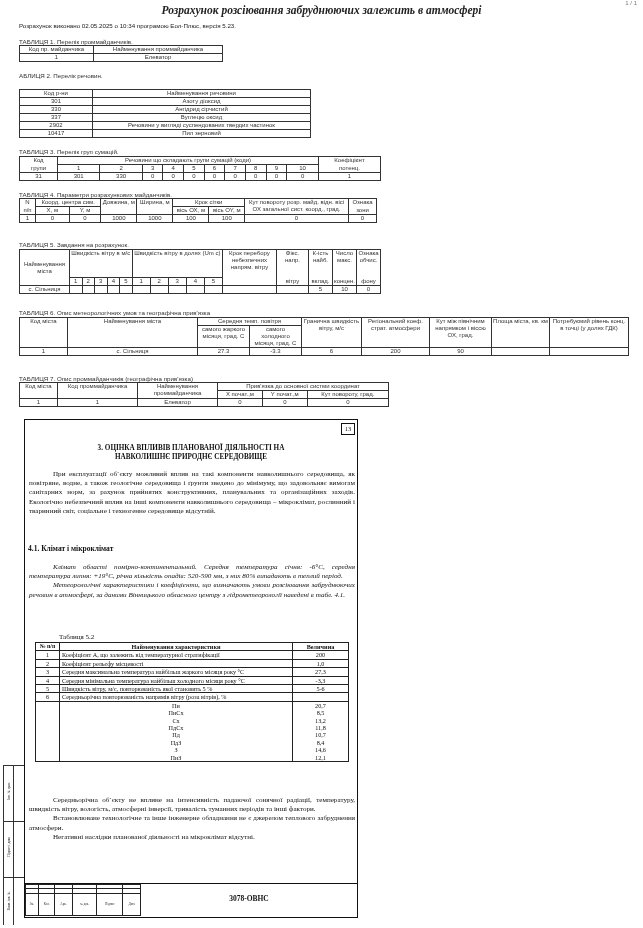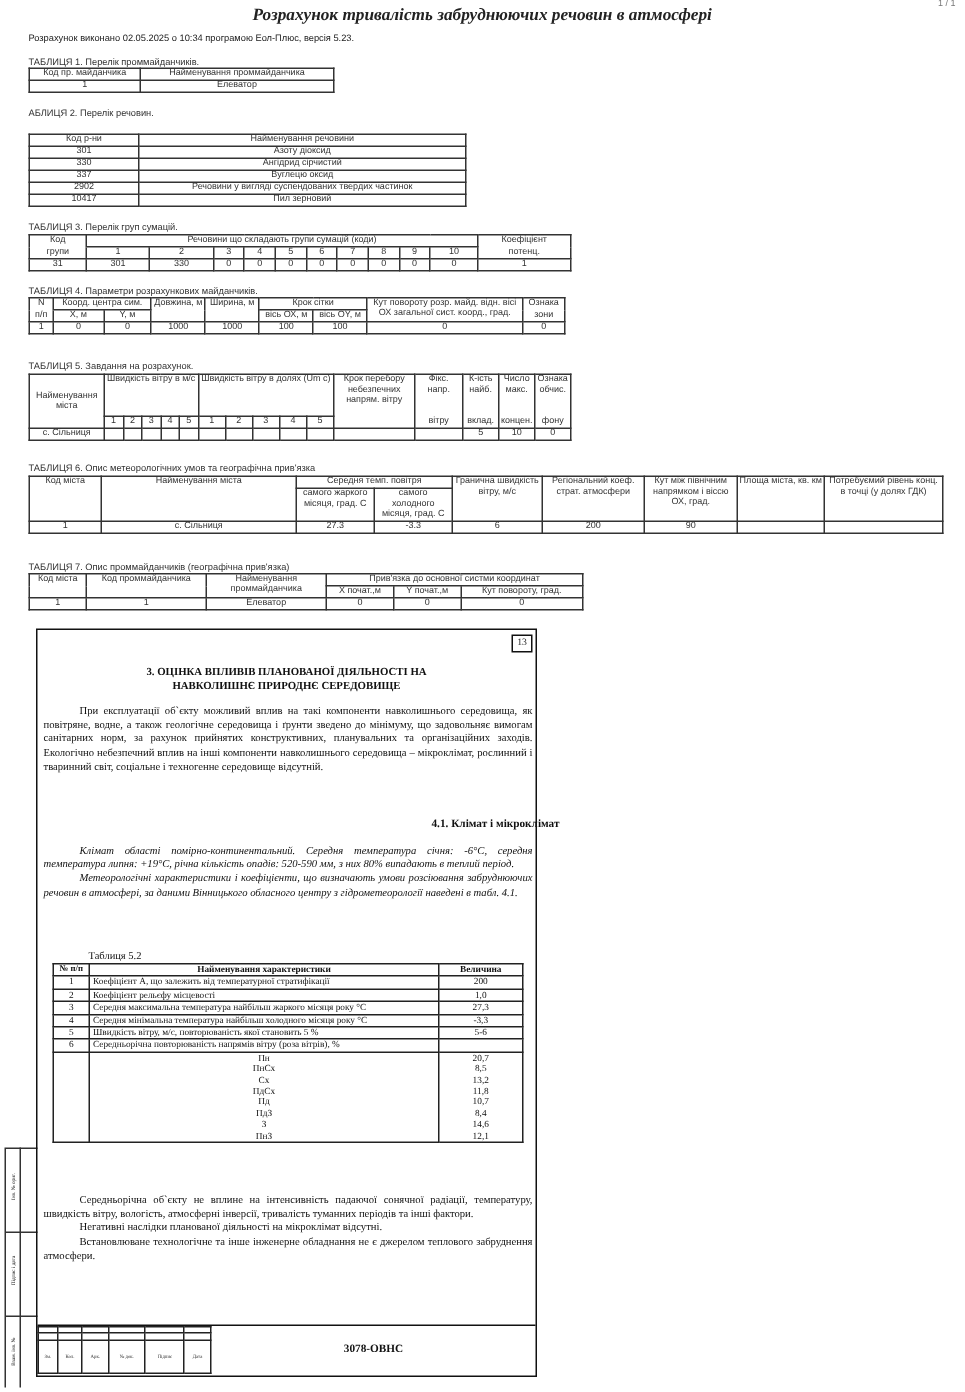--- a/index.html
+++ b/index.html
@@ -13,30 +13,30 @@
   table.t td.nbb { border-bottom: none; }
   table.t td.nbt { border-top: none; }
   .cap { font-size: 6.2px; color: #333; }
 
   .page { left: 24px; top: 419px; width: 334px; height: 499px; border: 1.5px solid #111; }
   .pagenum { right: 2px; top: 3px; width: 14px; height: 12px; border: 1px solid #111; font-family: "Liberation Serif", serif; font-size: 6.5px; text-align: center; line-height: 10px; }
   .serif { font-family: "Liberation Serif", serif; color: #111; }
   .h4 { left: 0; width: 100%; top: 24px; text-align: center; font-weight: bold; font-size: 7.2px; line-height: 9px; }
   .para { left: 4px; width: 326px; font-size: 7.1px; line-height: 9.2px; text-align: justify; }
   .para p { text-indent: 24px; }
-  .h41 { left: 16px; width: 100%; text-align: right; font-weight: bold; font-size: 7.5px; }
+  .h41 { left: 3px; width: 100%; text-align: left; font-weight: bold; font-size: 7.5px; }
   table.t41 { border-collapse: collapse; font-family: "Liberation Serif", serif; font-size: 6.2px; line-height: 7.4px; color: #111; }
   table.t41 td { border: 1px solid #222; padding: 0 2px; }
   .stamp { left: 0; bottom: 0; width: 100%; height: 34px; border-top: 1.5px solid #111; }
   .sidestrip { left: 3px; top: 765px; width: 21px; height: 160px; border-left: 1px solid #333; }
 </style>
 </head>
 <body>
 
-<div class="abs title">Розрахунок тривалість забруднюючих речовин в атмосфері</div>
+<div class="abs title">Розрахунок розсіювання забруднюючих залежить в атмосфері</div>
 <div class="abs corner">1 / 1</div>
 <div class="abs small" style="left:19px;top:22px;">Розрахунок виконано 02.05.2025 о 10:34 програмою Еол-Плюс, версія 5.23.</div>
 
 <div class="abs cap" style="left:19px;top:38px;">ТАБЛИЦЯ 1.  Перелік проммайданчиків.</div>
 <table class="abs t" style="left:19px;top:45px;width:204px;">
   <tbody>
       <tr>
         <td style="width:74px">Код пр. майданчика</td>
         <td>Найменування проммайданчика</td>
       </tr>
@@ -335,22 +335,22 @@
         <div>10,7</div>
         <div>8,4</div>
         <div>14,6</div>
         <div>12,1</div>
       </td>
     </tr>
   </tbody>
     </table>
   <div class="abs para serif" style="top:376px;">
     <p>Середньорічна об`єкту не вплине на інтенсивність падаючої сонячної радіації, температуру, швидкість вітру, вологість, атмосферні інверсії, тривалість туманних періодів та інші фактори.</p>
+    <p>Встановлюване технологічне та інше інженерне обладнання не є джерелом теплового забруднення атмосфери.</p>
     <p>Негативні наслідки планованої діяльності на мікроклімат відсутні.</p>
-    <p>Встановлюване технологічне та інше інженерне обладнання не є джерелом теплового забруднення атмосфери.</p>
   </div>
 
   <div class="abs stamp">
     <table style="position:absolute;left:0;top:0;width:116px;height:32px;border-collapse:collapse;font-family:'Liberation Serif',serif;font-size:3.2px;color:#333;">
       <tbody>
           <tr>
             <td style="border:1px solid #222;"></td>
             <td style="border:1px solid #222;"></td>
             <td style="border:1px solid #222;"></td>
             <td style="border:1px solid #222;"></td>

